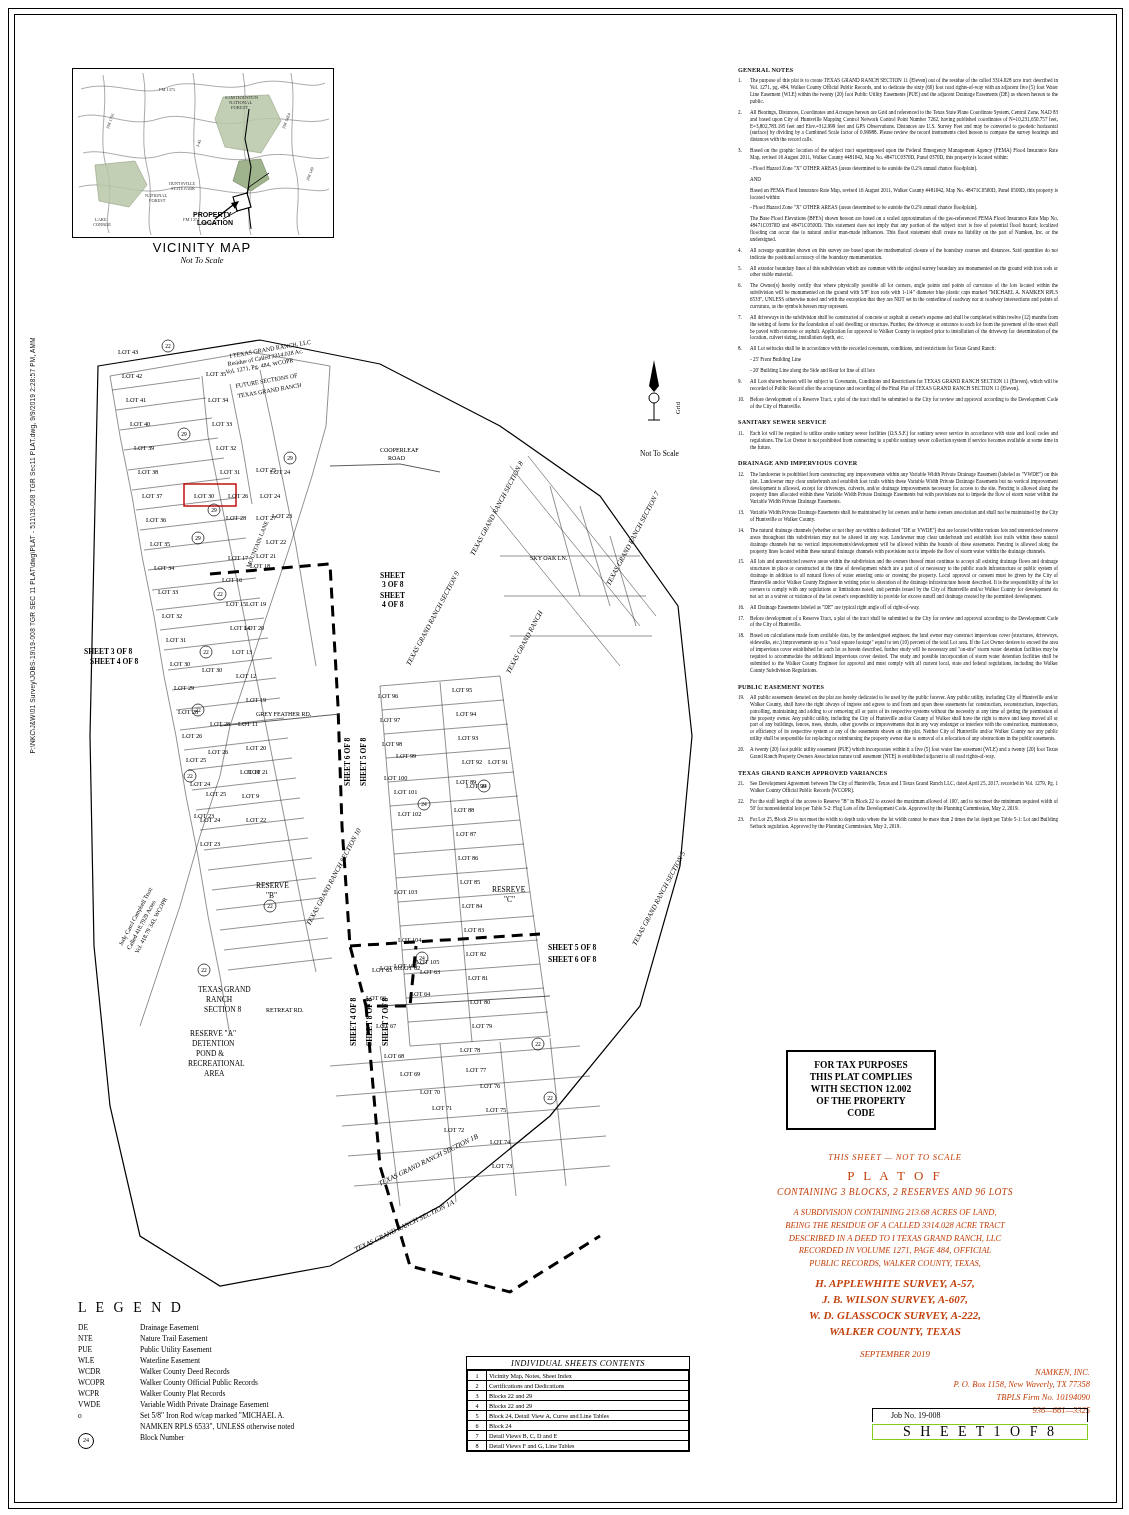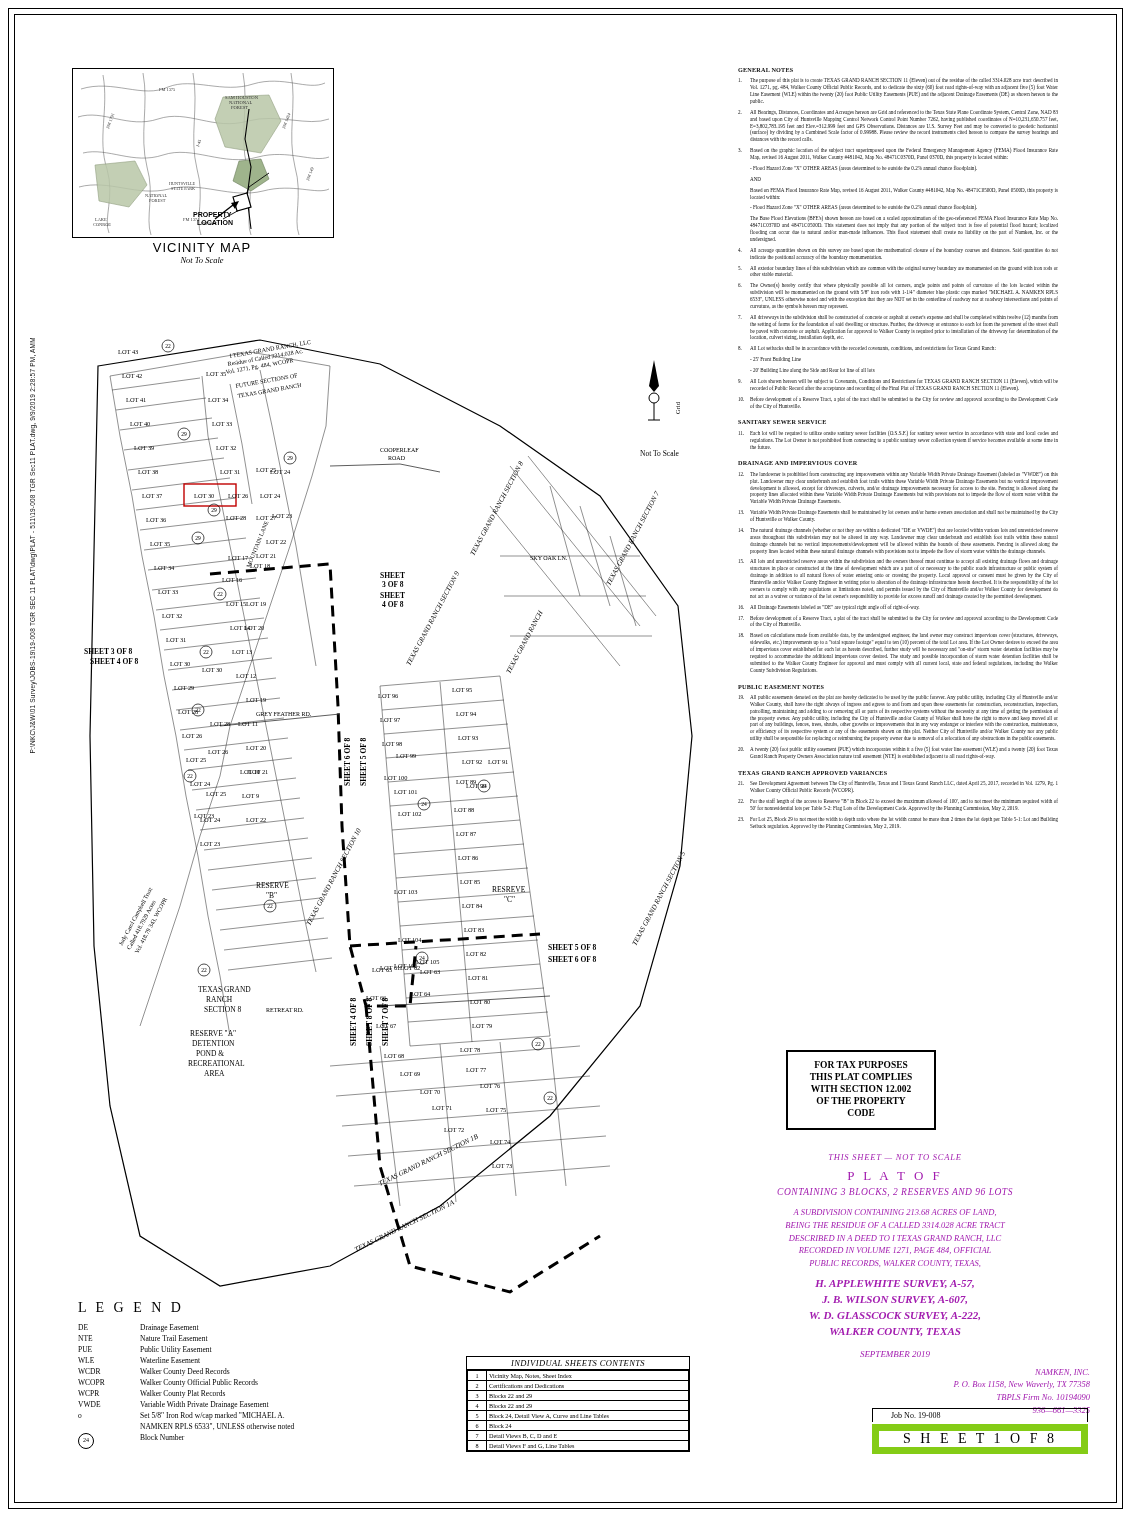--- a/index.html
+++ b/index.html
@@ -36,31 +36,31 @@
   .notes h4{margin:9px 0 3px 0;font-size:6.2px;font-weight:bold;letter-spacing:.2px;}
   .notes .first{margin-top:0;}
   .nrow{display:flex;margin-bottom:4px;}
   .nrow .num{width:12px;flex:0 0 12px;}
   .nrow .txt{flex:1;}
   .sub{margin-left:12px;}
   
   .taxbox{position:absolute;left:786px;top:1050px;width:146px;height:76px;border:2px solid #000;display:flex;align-items:center;justify-content:center;text-align:center;}
   .taxbox div{font-family:"Liberation Serif",serif;font-size:9.5px;line-height:1.25;font-weight:bold;}
   
-  .titleblk{position:absolute;left:700px;top:1152px;width:390px;text-align:center;font-family:"Liberation Serif",serif;color:#a21caf;}
+  .titleblk{position:absolute;left:700px;top:1152px;width:390px;text-align:center;font-family:"Liberation Serif",serif;color:#c2410c;}
   .titleblk .nts{font-size:8.5px;font-style:italic;letter-spacing:.8px;margin-bottom:6px;}
   .titleblk .pof{font-size:13px;letter-spacing:3px;}
   .titleblk .main{font-size:19px;font-style:italic;letter-spacing:.3px;margin-top:1px;}
   .titleblk .sub1{font-size:9.5px;font-style:italic;letter-spacing:.5px;margin-top:3px;}
   .titleblk .desc{font-size:8.5px;font-style:italic;line-height:1.5;margin-top:9px;}
   .titleblk .surv{font-size:11px;font-style:italic;font-weight:bold;line-height:1.45;margin-top:6px;}
   .titleblk .date{font-size:9px;font-style:italic;margin-top:9px;}
   .titleblk .firm{font-size:8.5px;font-style:italic;line-height:1.5;margin-top:7px;}
   .jobno{position:absolute;left:872px;top:1408px;width:216px;border:1px solid #000;border-bottom:none;font-family:"Liberation Serif",serif;font-size:8px;padding:2px 18px;box-sizing:border-box;}
-  .sheetno{position:absolute;left:872px;top:1424px;width:216px;height:30px;border:7px solid #84cc16;box-sizing:border-box;display:flex;align-items:center;justify-content:center;font-family:"Liberation Serif",serif;font-size:14px;letter-spacing:3px;}
+  .sheetno{position:absolute;left:872px;top:1424px;width:216px;height:16px;border:1px solid #84cc16;box-sizing:border-box;display:flex;align-items:center;justify-content:center;font-family:"Liberation Serif",serif;font-size:14px;letter-spacing:3px;}
 </style>
 </head>
 <body>
 
 <div class="page">
   <div class="border-outer"></div>
   <div class="border-inner"></div>
 
   <div class="sidetext">P:\NKC\J&amp;W\01 Survey\JOBS-19\19-008 TGR SEC 11 PLAT\dwg\PLAT - 511\19-008 TGR Sec11 PLAT.dwg, 9/9/2019 2:28:57 PM, AMM</div>
 

